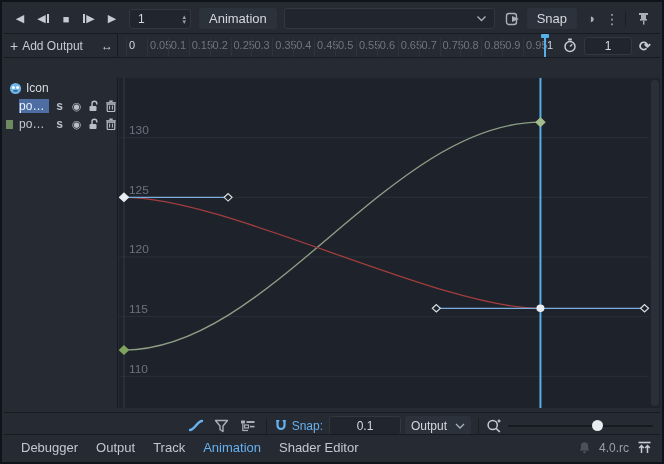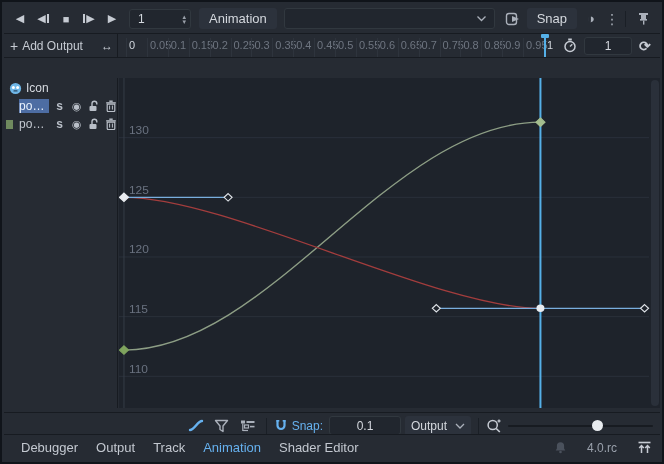--- a/index.html
+++ b/index.html
@@ -75,21 +75,21 @@
     display:flex; align-items:center; padding:0 6px; cursor:pointer; }
   .zoom-slider { position:relative; width:145px; height:20px; margin-left:2px; cursor:pointer; }
   .zoom-track { position:absolute; left:0; right:0; top:9px; height:2px; background:#171b21; border-radius:1px; }
   .zoom-handle { position:absolute; top:4px; width:11px; height:11px; border-radius:50%; background:#e8ebef; }
 
   
   .statusbar { position:absolute; left:2px; right:2px; bottom:2px; height:26px; background:#262b33;
     border-top:1px solid #171b21; display:flex; align-items:center; gap:2px; padding:0 8px; }
   .tab { background:none; border:0; color:#c3c8d0; font-size:13px; padding:4px 9px; cursor:pointer; }
   .tab.active { color:#66b1ef; }
-  .status-right { margin-left:auto; display:flex; align-items:center; gap:20px; }
+  .status-right { margin-left:auto; display:flex; align-items:center; gap:8px; }
   .version { color:#99a0ab; font-size:12px; }
 
   svg text { font-family:"Liberation Sans", sans-serif; }
 </style>
 </head>
 <body>
 
 <div class="window">
 
   <div class="toolbar-top">

